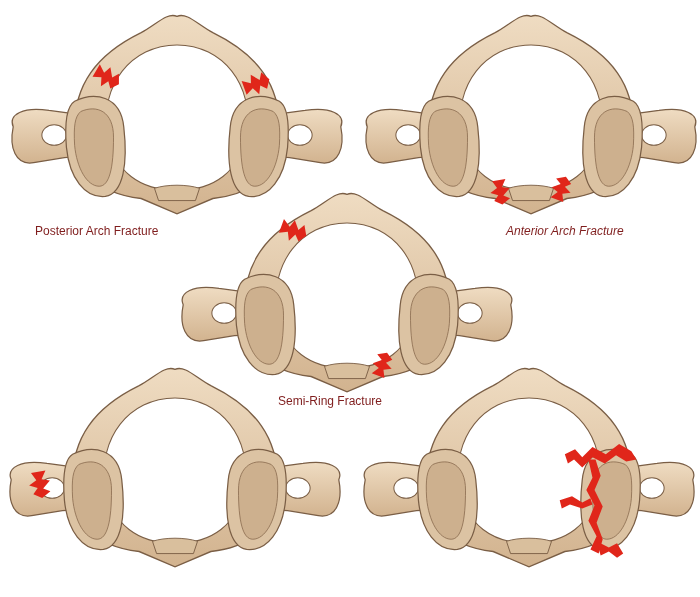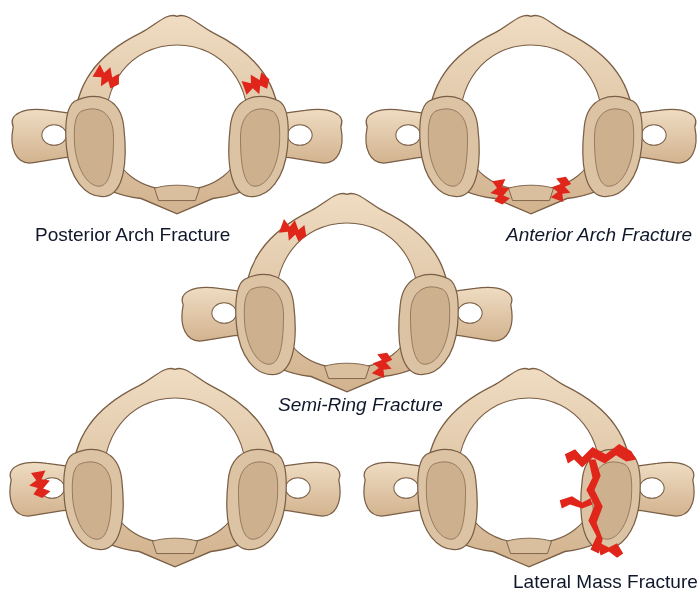--- a/index.html
+++ b/index.html
@@ -1,18 +1,18 @@
 <!DOCTYPE html>
 <html><head>
 <meta charset="utf-8">
 <style>
   html, body { margin:0; padding:0; background:#ffffff; }
   body { width:700px; height:597px; position:relative; overflow:hidden; font-family:"Liberation Sans", sans-serif; }
   .panel { position:absolute; }
-  .label { position:absolute; font-size:19px; color:#0f172a; white-space:nowrap; font-family:"Liberation Sans", sans-serif; }
+  .label { position:absolute; font-size:12px; color:#7f1d1d; white-space:nowrap; font-family:"Liberation Sans", sans-serif; }
   svg { position:absolute; overflow:visible; }
 </style>
 </head>
 <body>
 
 <svg width="0" height="0" style="position:absolute">
   <defs>
     <linearGradient id="boneGrad" x1="0" y1="0" x2="0" y2="1">
       <stop offset="0" stop-color="#efdcc2"></stop>
       <stop offset="1" stop-color="#d2b38f"></stop>
@@ -58,34 +58,33 @@
   </svg>
   <div class="label" style="left:154px;top:224px;">Anterior Arch Fracture</div>
 </div>
 
 <div class="panel" style="left:170px;top:180px;width:360px;height:240px;">
   <svg width="350" height="215" viewBox="0 0 340 210" style="left:2px;top:2px;">
     <use href="#atlas"></use>
     <use href="#zig" transform="translate(118,48) rotate(20) scale(1.3)"></use>
     <use href="#zig" transform="translate(205,178) rotate(-70) scale(1.2)"></use>
   </svg>
-  <div class="label" style="left:108px;top:214px;font-style:italic;">Semi-Ring Fracture</div>
+  <div class="label" style="left:108px;top:214px;">Semi-Ring Fracture</div>
 </div>
 
 <div class="panel" style="left:0;top:355px;width:350px;height:242px;">
   <svg width="350" height="215" viewBox="0 0 340 210" style="left:0px;top:2px;">
     <use href="#atlas"></use>
     <use href="#zig" transform="translate(38,125) rotate(80) scale(1.3)"></use>
   </svg>
 </div>
 
 <div class="panel" style="left:350px;top:355px;width:350px;height:242px;">
   <svg width="350" height="215" viewBox="0 0 340 210" style="left:4px;top:2px;">
     <use href="#atlas"></use>
     <g>
       <path d="M205,95 L215,90 L222,98 L232,88 L245,95 L258,85 L270,92 L275,100 L265,102 L255,96 L244,104 L232,98 L222,108 L214,100 L208,104 Z" fill="#e0261a"></path>
       <path d="M228,100 L232,118 L226,130 L234,145 L228,160 L236,175 L230,188 L238,192 L242,178 L236,162 L242,146 L234,130 L240,116 L235,100 Z" fill="#e0261a"></path>
       <path d="M200,140 L212,136 L222,142 L230,138 L232,144 L222,148 L210,144 L202,148 Z" fill="#e0261a"></path>
       <path d="M236,180 L248,186 L256,182 L262,192 L256,196 L248,190 L240,194 Z" fill="#e0261a"></path>
     </g>
   </svg>
-  <div class="label" style="left:163px;top:216px;">Lateral Mass Fracture</div>
 </div>
 
 </body></html>

